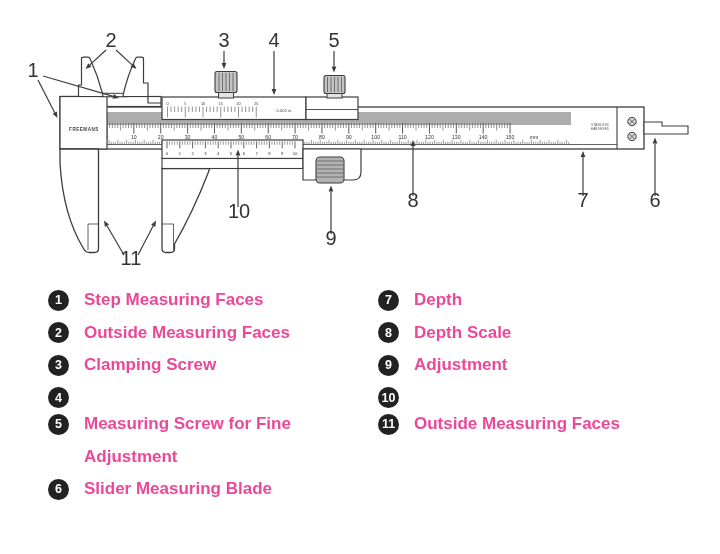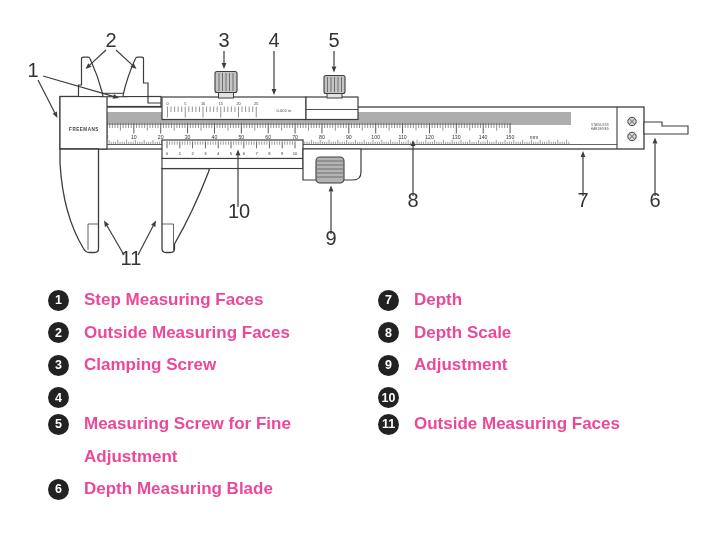--- a/index.html
+++ b/index.html
@@ -679,21 +679,21 @@
       <div class="legend-item">
         <div class="legend-bullet">5</div>
         <div class="legend-text">
           <div class="legend-line">Measuring Screw for Fine</div>
           <div class="legend-line">Adjustment</div>
         </div>
       </div>
       <div class="legend-item">
         <div class="legend-bullet">6</div>
         <div class="legend-text">
-          <div class="legend-line">Depth Measuring Blade</div>
+          <div class="legend-line">Slider Measuring Blade</div>
         </div>
       </div>
     </div>
   <div id="legend-right" class="legend-col" style="left:378px;">
       <div class="legend-item">
         <div class="legend-bullet">7</div>
         <div class="legend-text">
           <div class="legend-line">Depth</div>
         </div>
       </div>

